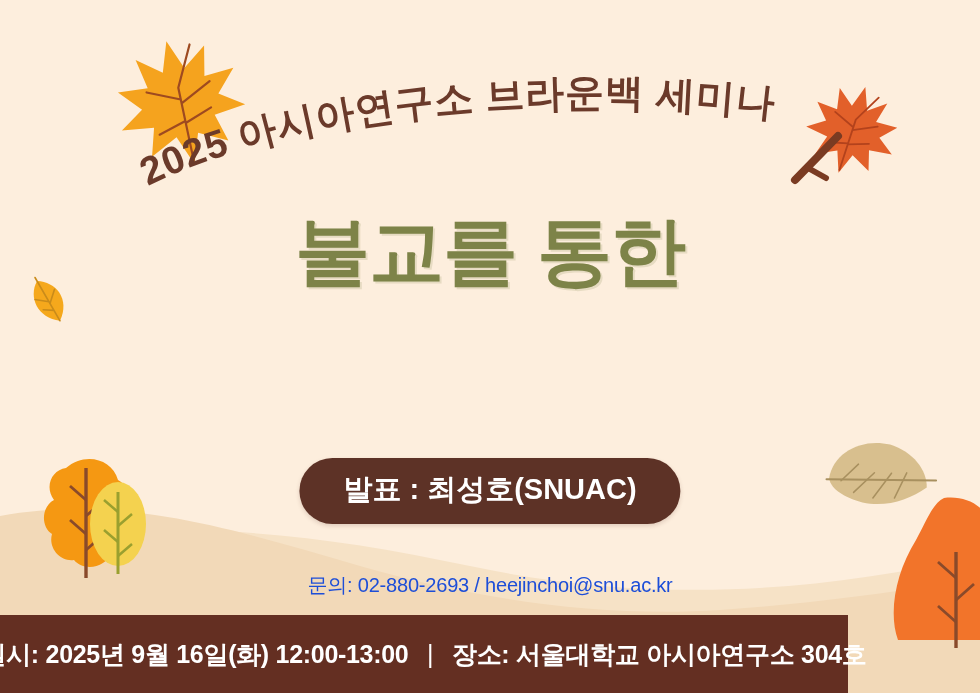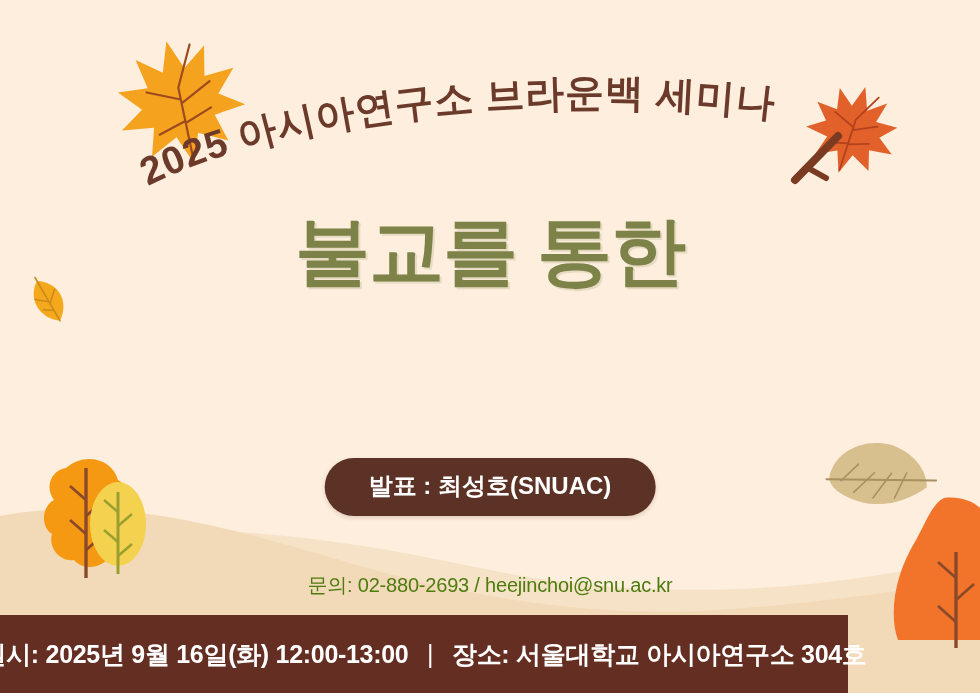--- a/index.html
+++ b/index.html
@@ -72,37 +72,37 @@
   
   .speaker-pill {
     position: absolute;
     left: 50%;
     transform: translateX(-50%);
     top: 458px;
     background: #5d3226;
     color: #ffffff;
     border-radius: 999px;
     padding: 12px 44px 14px 44px;
-    font-size: 24px;
+    font-size: 29px;
     font-weight: 700;
     letter-spacing: 0px;
     white-space: nowrap;
     box-shadow: 0 2px 4px rgba(93,50,38,0.18);
   }
 
   
   .contact-line {
     position: absolute;
     left: 0;
     top: 572px;
     width: 980px;
     text-align: center;
     font-size: 20px;
     font-weight: 400;
-    color: #4d7c0f;
+    color: #1d4ed8;
     letter-spacing: -0.2px;
   }
 
   
   .bottom-bar {
     position: absolute;
     left: 0;
     bottom: 0;
     width: 848px;
     height: 78px;

